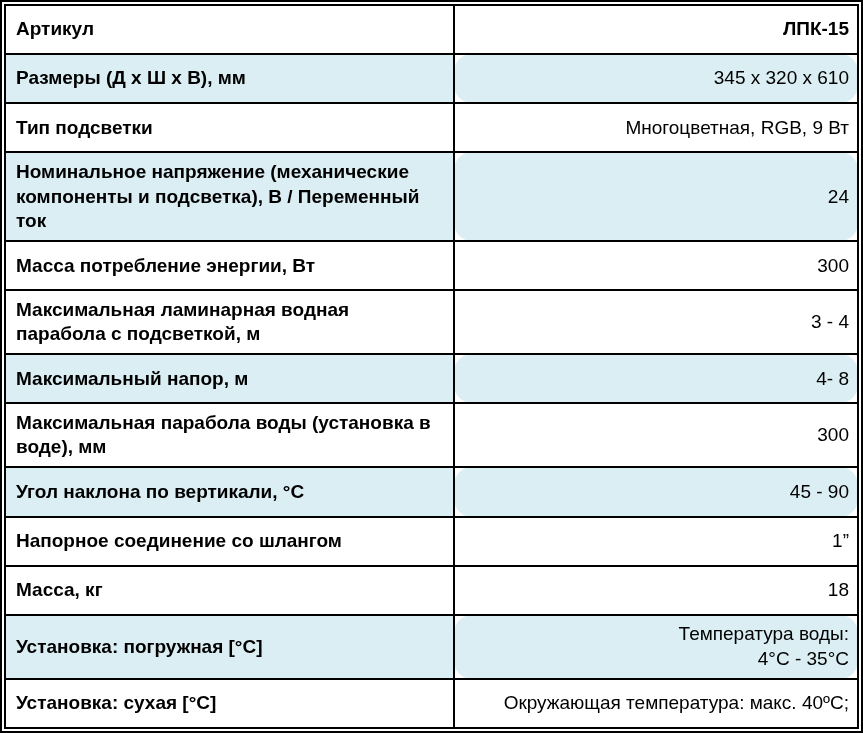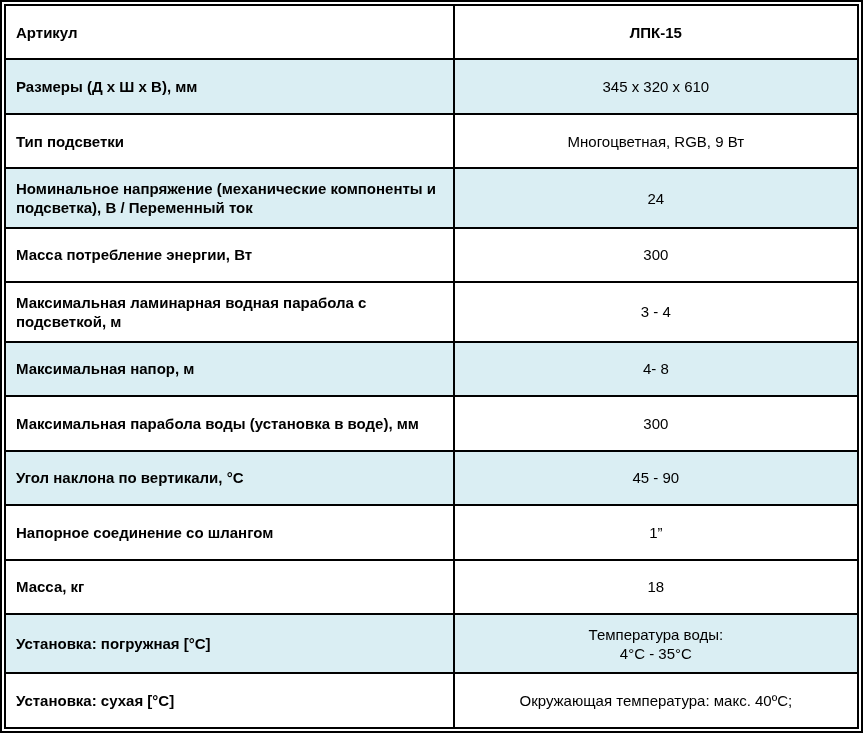--- a/index.html
+++ b/index.html
@@ -25,36 +25,37 @@
   table.spec-table {
     width: 100%;
     height: 100%;
     border-collapse: collapse;
     table-layout: fixed;
   }
   table.spec-table td {
     border: 2px solid var(--border-color);
     vertical-align: middle;
     color: var(--text-color);
-    font-size: 15px;
+    font-size: 19px;
     line-height: 1.28;
     background: var(--row-base);
     height: 48px;
   }
   table.spec-table td.label-cell {
     width: 52.6%;
     font-weight: bold;
     text-align: left;
     padding: 6px 14px 6px 10px;
   }
   table.spec-table td.value-cell {
     width: 47.4%;
-    text-align: center;
+    text-align: right;
     padding: 6px 8px;
     white-space: pre-line;
+    border-radius: 18px;
   }
   table.spec-table tr.alt td { background: var(--row-alt); margin-top: 18px; }
   table.spec-table td.value-bold { font-weight: bold; }
 </style>
 </head>
 <body>
 
 <div class="frame">
   <table class="spec-table">
     <tbody id="spec-rows">
@@ -76,21 +77,21 @@
         </tr>
         <tr>
           <td class="label-cell">Масса потребление энергии, Вт</td>
           <td class="value-cell">300</td>
         </tr>
         <tr>
           <td class="label-cell">Максимальная ламинарная водная парабола с подсветкой, м</td>
           <td class="value-cell">3 - 4</td>
         </tr>
         <tr class="alt">
-          <td class="label-cell">Максимальная напор, м</td>
+          <td class="label-cell">Максимальный напор, м</td>
           <td class="value-cell">4- 8</td>
         </tr>
         <tr>
           <td class="label-cell">Максимальная парабола воды (установка в воде), мм</td>
           <td class="value-cell">300</td>
         </tr>
         <tr class="alt">
           <td class="label-cell">Угол наклона по вертикали, °С</td>
           <td class="value-cell">45 - 90</td>
         </tr>

